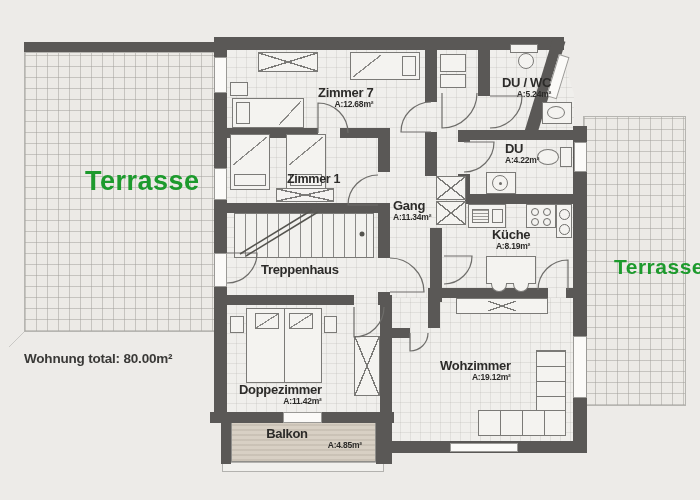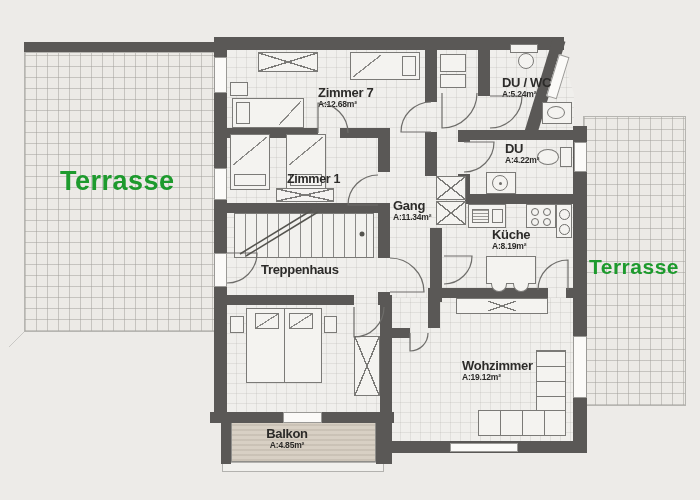--- a/index.html
+++ b/index.html
@@ -34,22 +34,22 @@
     background:repeating-linear-gradient(90deg,#f2f1ee 0 10px,#8a8987 10px 11px);}
   .sofa-v{position:absolute;border:1px solid #7b7a77;box-sizing:border-box;
     background:repeating-linear-gradient(0deg,#f4f3f0 0 14px,#7b7a77 14px 15px);}
   .sofa-h{position:absolute;border:1px solid #7b7a77;box-sizing:border-box;
     background:repeating-linear-gradient(90deg,#f4f3f0 0 21px,#7b7a77 21px 22px);}
   .balcony{position:absolute;background-color:#d8d0c4;border:1px solid #8f8e8a;box-sizing:border-box;
     background-image:repeating-linear-gradient(0deg,rgba(105,95,82,.12) 0 2px,transparent 2px 5px);}
   
   .roomlbl{position:absolute;color:#2c2b29;line-height:1.06;white-space:nowrap;}
   .rn{font-weight:bold;font-size:13px;letter-spacing:-.3px;}
-  .ra{font-weight:bold;font-size:8.5px;letter-spacing:-.2px;}
-  .green{position:absolute;color:#1d9a2d;font-weight:bold;white-space:nowrap;letter-spacing:.5px;}
+  .ra{font-weight:bold;font-size:8.5px;letter-spacing:-.2px;text-align:right;}
+  .green{position:absolute;color:#1d9a2d;font-weight:bold;white-space:nowrap;letter-spacing:.5px;padding-left:25px;}
   .total{position:absolute;color:#3a3937;font-weight:bold;font-size:13.5px;letter-spacing:-.2px;white-space:nowrap;}
   svg.overlay{position:absolute;left:0;top:0;pointer-events:none;}
 </style>
 </head>
 <body>
 
 <div id="stage">
 
   <div class="grid" style="left:24px;top:52px;width:194px;height:280px;"></div>
   <div class="grid" style="left:583px;top:116px;width:103px;height:290px;"></div>
@@ -174,20 +174,21 @@
     <div class="fur fold" style="left:42px;top:4px;width:24px;height:16px;"></div>
   </div>
   <div class="fur" style="left:230px;top:316px;width:14px;height:17px;"></div>
   <div class="fur" style="left:324px;top:316px;width:13px;height:17px;"></div>
   <div class="fur xbox" style="left:354px;top:336px;width:26px;height:60px;"></div>
 
   <div class="stairs" style="left:234px;top:213px;width:140px;height:45px;"></div>
 
   <div class="green" style="left:60px;top:166px;font-size:27px;">Terrasse</div>
   <div class="green" style="left:589px;top:255px;font-size:21px;">Terrasse</div>
+  <div class="total" style="left:24px;top:351px;">Wohnung total: 80.00m²</div>
 
   <div class="roomlbl" style="left:318px;top:86px;">
     <div class="rn">Zimmer 7</div>
     <div class="ra">A:12.68m²</div>
   </div>
   <div class="roomlbl" style="left:502px;top:76px;">
     <div class="rn">DU / WC</div>
     <div class="ra">A:5.24m²</div>
   </div>
   <div class="roomlbl" style="left:505px;top:142px;">
@@ -201,21 +202,25 @@
   <div class="roomlbl" style="left:492px;top:228px;">
     <div class="rn">Küche</div>
     <div class="ra">A:8.19m²</div>
   </div>
   <div class="roomlbl" style="left:287px;top:173px;">
     <div class="rn" style="font-size:12.5px;">Zimmer 1</div>
   </div>
   <div class="roomlbl" style="left:261px;top:263px;">
     <div class="rn">Treppenhaus</div>
   </div>
-  <div class="roomlbl" style="left:462px;top:359px;">
+  <div class="roomlbl" style="left:239px;top:383px;">
+    <div class="rn">Doppezimmer</div>
+    <div class="ra">A:11.42m²</div>
+  </div>
+  <div class="roomlbl" style="left:440px;top:359px;">
     <div class="rn">Wohzimmer</div>
     <div class="ra">A:19.12m²</div>
   </div>
   <div class="roomlbl" style="left:212px;top:427px;width:150px;text-align:center;">
     <div class="rn">Balkon</div>
     <div class="ra">A:4.85m²</div>
   </div>
 
   <svg class="overlay" width="700" height="500" viewBox="0 0 700 500">
     <g stroke="#6e6d6a" stroke-width="1.2" fill="none">

